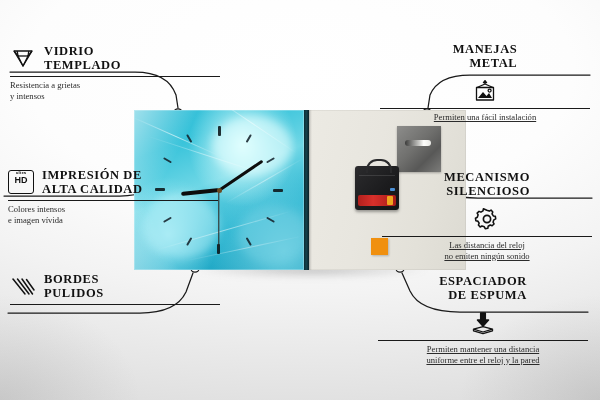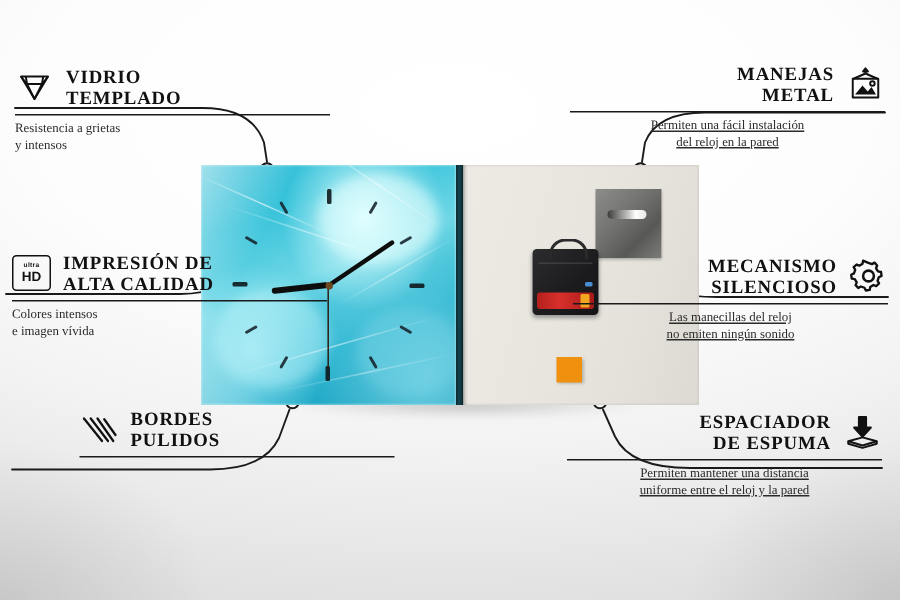--- a/index.html
+++ b/index.html
@@ -77,34 +77,34 @@
   #mech .batt{position:absolute;left:3px;bottom:4px;width:38px;height:11px;border-radius:2px;
     background:linear-gradient(90deg,#b3201d,#d8302b 40%,#a81b18 100%);}
   #mech .batt:after{content:"";position:absolute;right:3px;top:1px;width:6px;height:9px;background:#f0a61f;border-radius:1px;}
   #mech .line{position:absolute;left:4px;top:9px;width:36px;height:1px;background:rgba(255,255,255,.12);}
   #mech .dot{position:absolute;right:4px;top:22px;width:5px;height:3px;background:#4a8fd6;border-radius:1px;}
   #spacer{position:absolute;left:62px;top:128px;width:17px;height:17px;background:#f0900f;box-shadow:1px 1px 2px rgba(0,0,0,.22);}
 
   
   .feat{position:absolute;width:210px;}
   .feat .hd{display:flex;align-items:center;gap:8px;}
-  .feat.right .hd{flex-direction:row;justify-content:flex-end;}
+  .feat.right .hd{flex-direction:column;justify-content:flex-end;}
   .ttl{font-family:"Liberation Serif", serif;font-weight:bold;font-size:12.5px;line-height:14px;
        letter-spacing:.6px;color:#111;text-transform:uppercase;}
   .feat.left .ttl{text-align:left;}
   .feat.right .ttl{text-align:right;}
   .rule{height:1px;background:#1a1a1a;margin:4px 0 3px;}
   .desc{font-family:"Liberation Serif", serif;font-size:8.6px;line-height:10.6px;color:#2b2b2b;}
   .feat.right .desc{text-align:center;text-decoration:underline;}
   .ico{width:26px;height:24px;flex:0 0 26px;display:flex;align-items:center;justify-content:center;}
   .ico svg{display:block;}
 
   
   .hdbadge{width:26px;height:22px;border:1.4px solid #111;border-radius:3px;
-    display:flex;flex-direction:column;align-items:center;justify-content:center;line-height:1;}
+    display:flex;flex-direction:column;align-items:center;line-height:1;}
   .hdbadge .u{font-size:4.4px;font-weight:bold;letter-spacing:.2px;color:#111;font-family:"Liberation Sans",sans-serif;}
   .hdbadge .h{font-size:9px;font-weight:bold;color:#111;font-family:"Liberation Sans",sans-serif;margin-top:.5px;}
 </style>
 </head>
 <body>
 
 <div id="stage">
 
   <div id="vig-left"></div>
   <div id="vig-right"></div>
@@ -242,21 +242,21 @@
       <div>
         <div class="ttl">IMPRESIÓN DE</div>
         <div class="ttl">ALTA CALIDAD</div>
       </div>
     </div>
     <div class="rule"></div>
     <div class="desc">Colores intensos</div>
     <div class="desc">e imagen vívida</div>
   </div>
 
-  <div class="feat left" style="left:10px;top:272px;margin-left:43px;">
+  <div class="feat left" style="left:10px;top:272px;">
     <div class="hd">
       <span class="ico">
         <svg width="26" height="22" viewBox="0 0 26 22">
             <g stroke="#111" stroke-width="1.5" stroke-linecap="round">
           <path d="M3 4 L15 19"></path>
               <path d="M7.5 4 L19 19"></path>
               <path d="M12 4 L22.5 19"></path>
               <path d="M16.5 4.5 L24 15"></path>
             </g>
           </svg>
@@ -284,40 +284,39 @@
               <path d="M13 5 L21 8.5"></path>
           <rect x="4.5" y="8.5" width="17" height="12.5"></rect>
           <path d="M6 19 L11 13 L14.5 17 L17 14 L20 19 Z" fill="#111" stroke="none"></path>
           <circle cx="17.6" cy="11.6" r="1.5"></circle>
             </g>
           </svg>
       </span>
     </div>
     <div class="rule"></div>
     <div class="desc">Permiten una fácil instalación</div>
-    <div class="desc">del reloj en la pared</div>
   </div>
 
   <div class="feat right" style="left:382px;top:170px;">
     <div class="hd">
       <div>
         <div class="ttl">MECANISMO</div>
         <div class="ttl">SILENCIOSO</div>
       </div>
       <span class="ico">
         <svg width="26" height="24" viewBox="0 0 26 24">
             <g fill="none" stroke="#111" stroke-width="1.7" stroke-linejoin="round">
           <path d="M13 3.2 l2.6 .9 1.9-1.1 1.9 2.1 -.8 2 1.4 2.3 2.2 .4 .4 2.8 -2 1 -.9 2.6 1.1 1.9 -2.1 1.9 -2-.8 -2.3 1.4 -.4 2.2 -2.8 .4 -1-2 -2.6-.9 -1.9 1.1 -1.9-2.1 .8-2 -1.4-2.3 -2.2-.4 -.4-2.8 2-1 .9-2.6 -1.1-1.9 2.1-1.9 2 .8 2.3-1.4 .4-2.2 Z" transform="translate(0,-.6) scale(.92) translate(1,1)"></path>
           <circle cx="13" cy="12" r="3.6"></circle>
             </g>
           </svg>
       </span>
     </div>
     <div class="rule"></div>
-    <div class="desc">Las manecillas del reloj</div>
+    <div class="desc">Las distancia del reloj</div>
     <div class="desc">no emiten ningún sonido</div>
   </div>
 
   <div class="feat right" style="left:378px;top:274px;">
     <div class="hd">
       <div>
         <div class="ttl">ESPACIADOR</div>
         <div class="ttl">DE ESPUMA</div>
       </div>
       <span class="ico">

